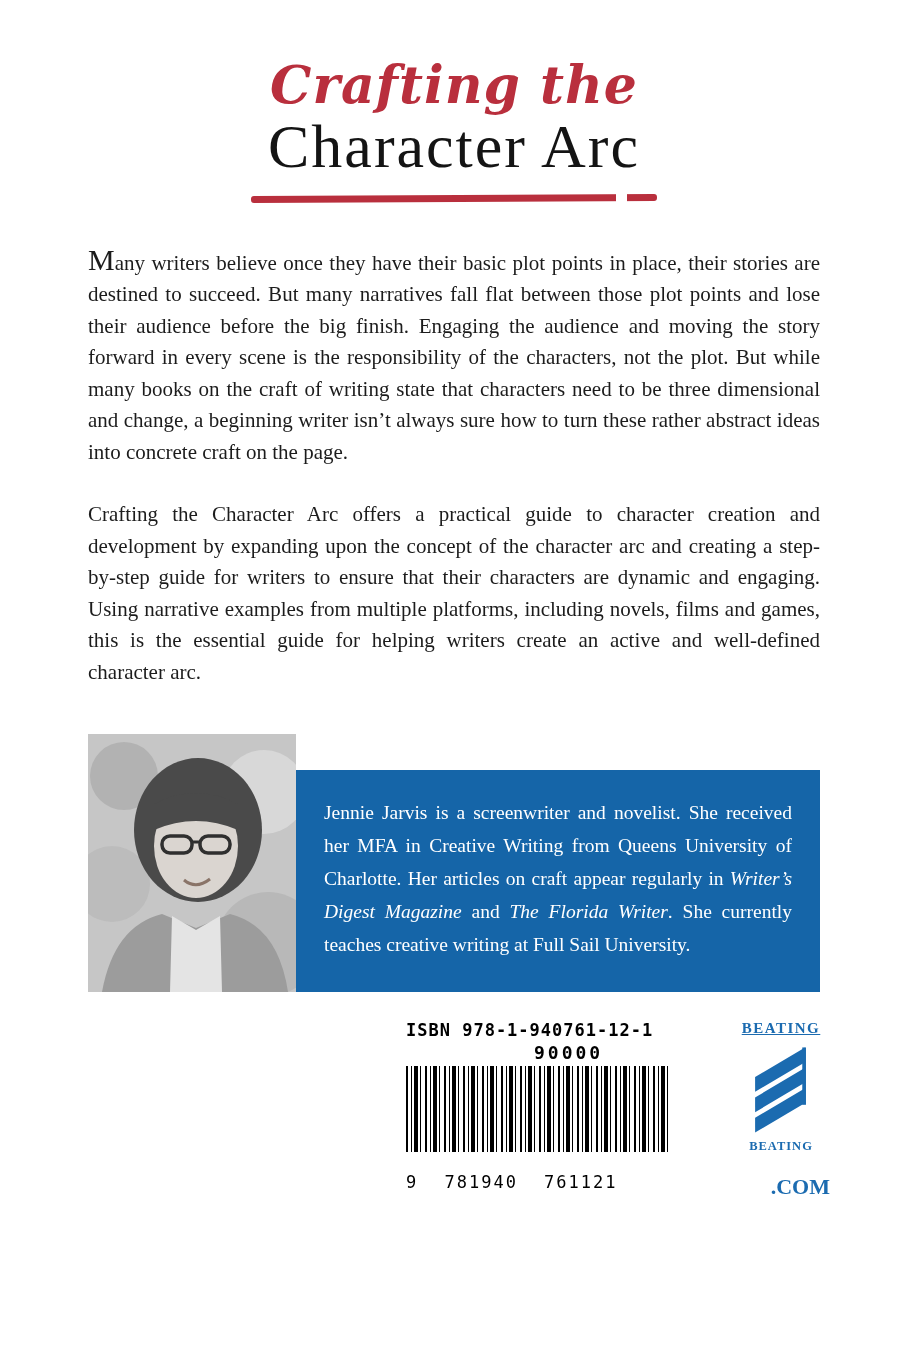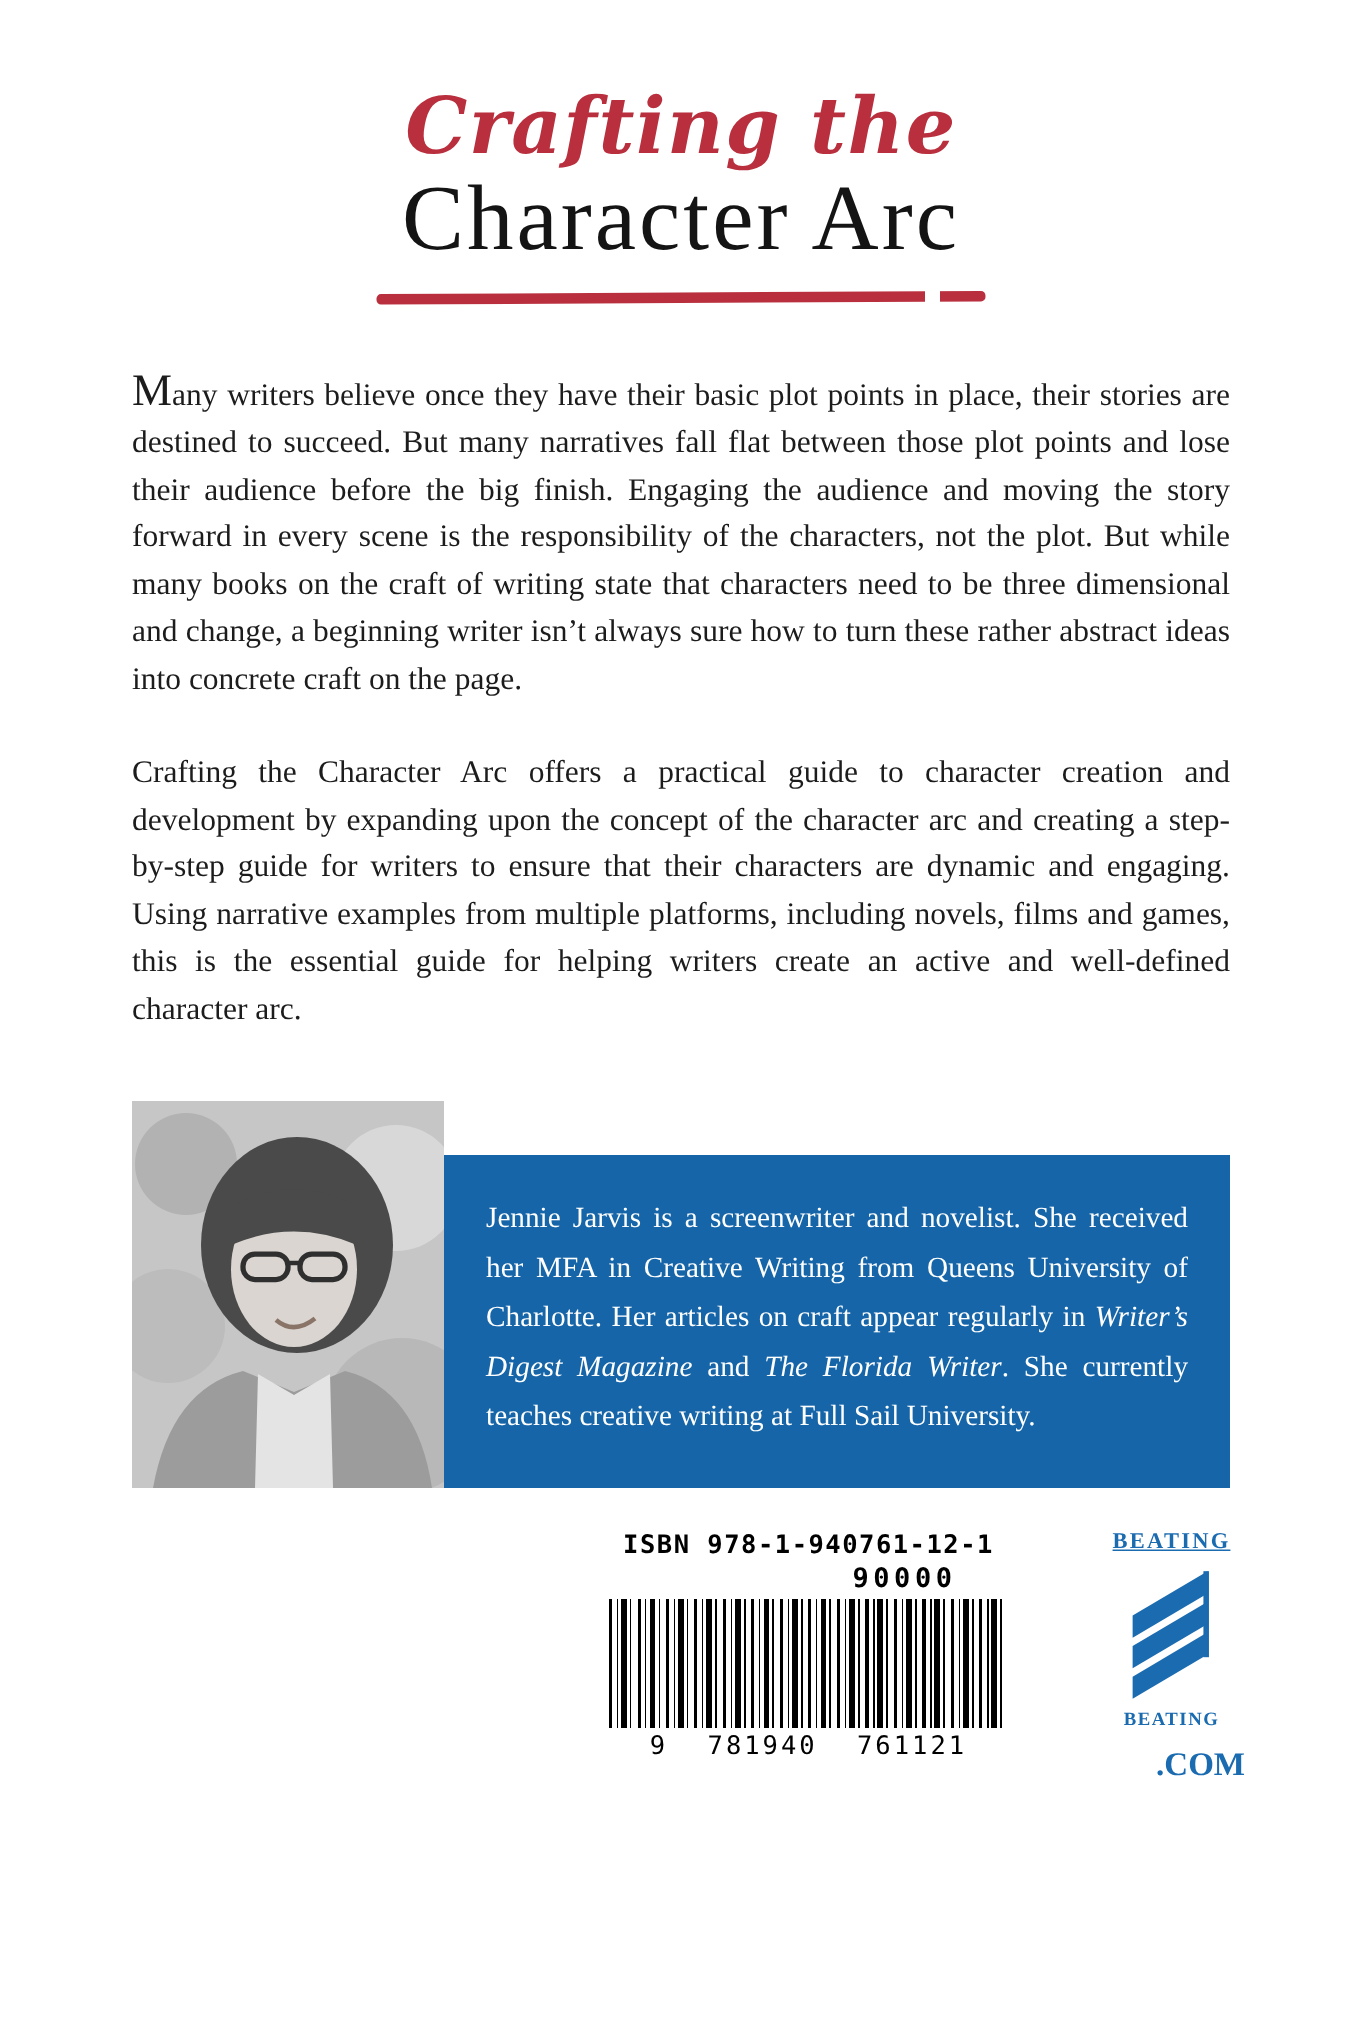--- a/index.html
+++ b/index.html
@@ -90,21 +90,20 @@
   .footer {
     position: relative;
     height: 230px;
     margin-top: 28px;
   }
   .barcode-block {
     position: absolute;
     left: 318px;
     top: 0;
     width: 266px;
-    text-align: center;
     font-family: "DejaVu Sans Mono", monospace;
     color: #000;
   }
   .isbn-line {
     font-size: 17px;
     font-weight: bold;
     letter-spacing: 1px;
     white-space: nowrap;
   }
   .price-code {
@@ -124,21 +123,21 @@
       #fff 6px, #fff 8px,
       #000 8px, #000 12px,
       #fff 12px, #fff 14px,
       #000 14px, #000 15px,
       #fff 15px, #fff 19px);
   }
   .digits {
     font-size: 17px;
     letter-spacing: 2px;
     word-spacing: 14px;
-    margin-top: 2px;
+    margin-top: 20px;
     white-space: nowrap;
   }
 
   .publisher {
     position: absolute;
     right: -14px;
     top: 0;
     width: 106px;
     text-align: center;
     color: #1b6bb0;
@@ -154,21 +153,21 @@
   .pub-bottom {
     font-size: 12.5px;
     font-weight: bold;
     letter-spacing: 1px;
   }
   .pub-com {
     font-size: 22px;
     font-weight: bold;
     text-align: right;
     padding-right: 4px;
-    margin-top: 9px;
+    margin-top: 20px;
   }
 </style>
 </head>
 <body>
 
 <div class="page">
 
   <header class="title-block">
     <div class="title-script">Crafting the</div>
     <div class="title-main">Character Arc</div>

